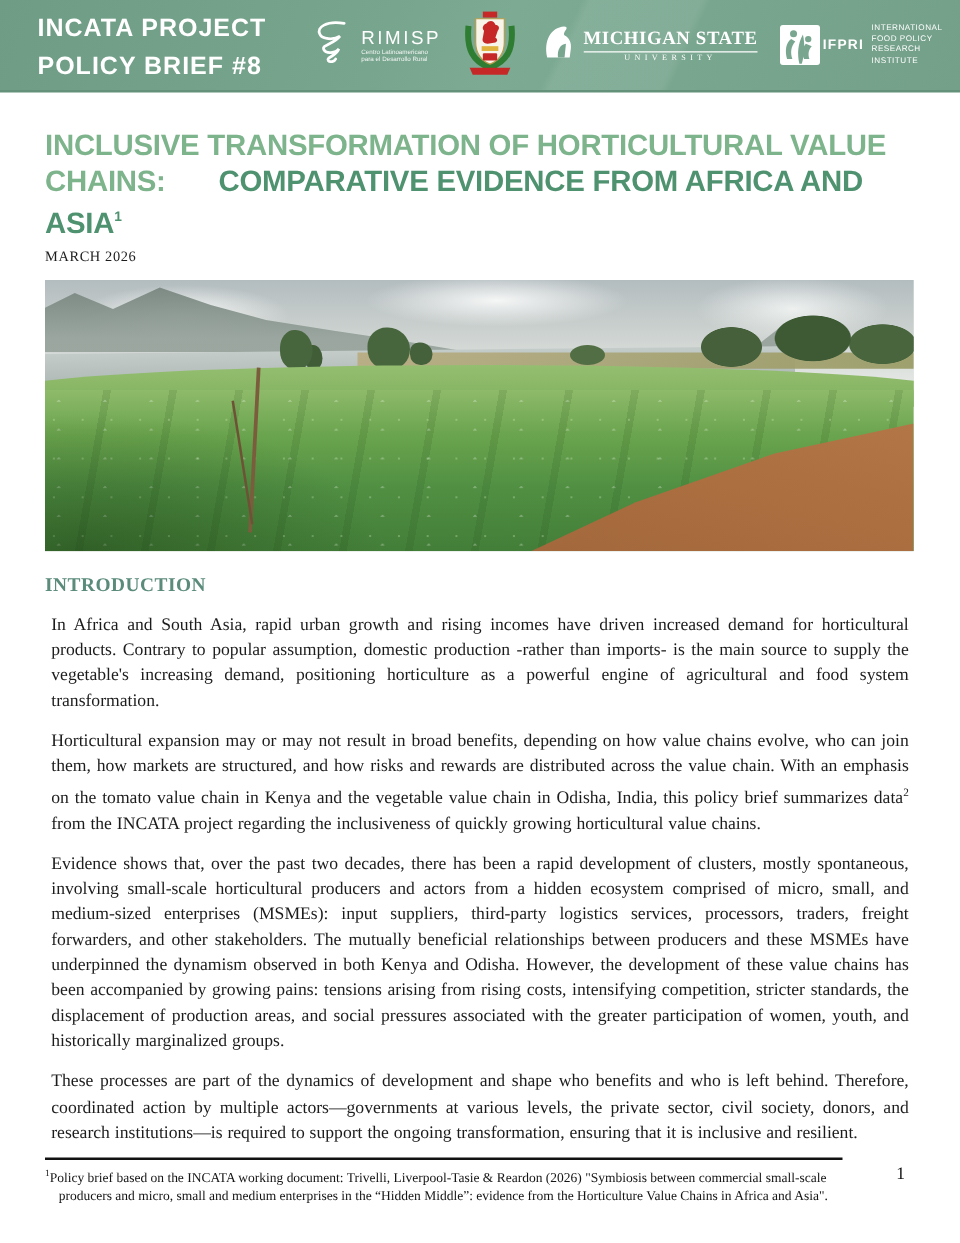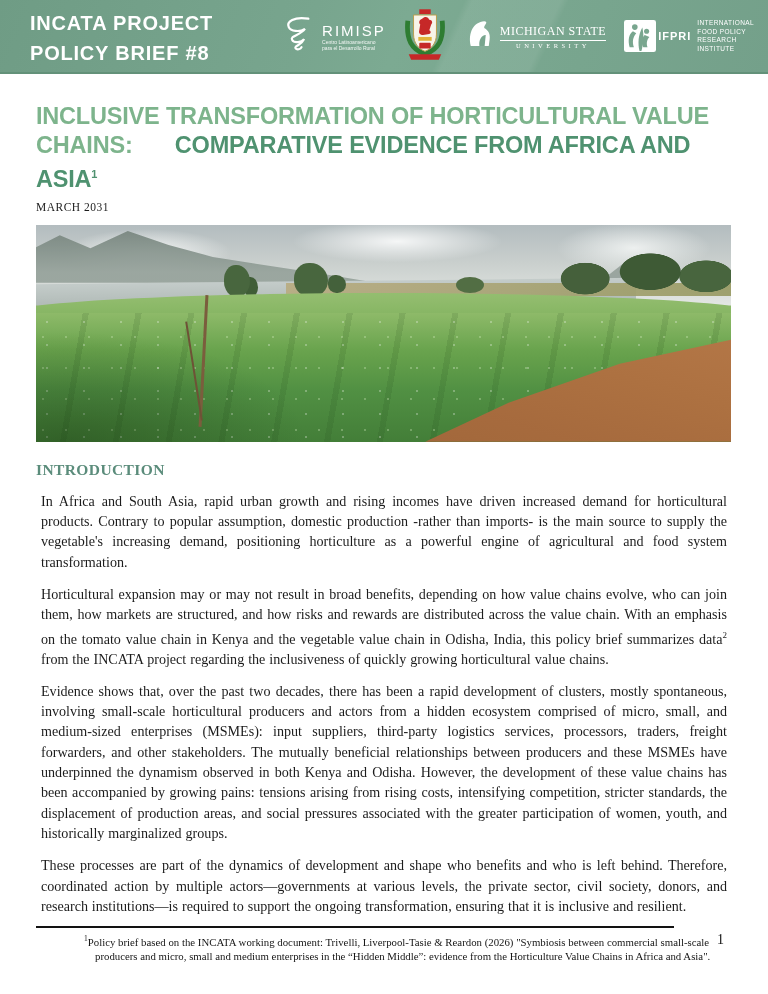--- a/index.html
+++ b/index.html
@@ -27,21 +27,21 @@
     font-size:20px; line-height:30px; letter-spacing:.8px;
   }
   .logos {
     position:absolute; right:14px; top:0; height:100%;
     display:flex; gap:18px; z-index:2;
   }
   .logo { display:flex; align-items:center; gap:6px; color:#fff; }
   .rimisp-text .big { font-family:"Liberation Sans",sans-serif; font-size:15px; letter-spacing:2px; font-weight:400; }
   .rimisp-text .sub { font-family:"Liberation Sans",sans-serif; font-size:5px; line-height:6px; opacity:.9; }
   .msu-text { font-family:"Liberation Serif",serif; text-align:center; }
-  .msu-text .big { font-size:12px; font-weight:normal; letter-spacing:.5px; border-bottom:1px solid #fff; padding-bottom:1px; }
+  .msu-text .big { font-size:15px; font-weight:bold; letter-spacing:.5px; border-bottom:1px solid #fff; padding-bottom:1px; }
   .msu-text .sub { font-size:6.5px; letter-spacing:3.5px; margin-top:1px; }
   .ifpri-left { display:flex; align-items:center; gap:2px; }
   .ifpri-left .acr { font-family:"Liberation Sans",sans-serif; font-weight:bold; font-size:11px; letter-spacing:1px; }
   .ifpri-lines { font-family:"Liberation Sans",sans-serif; font-size:6.5px; line-height:8.5px; letter-spacing:.4px; }
 
   
   .title {
     margin:28px 36px 0; width:700px;
     font-family:"Liberation Sans", sans-serif; font-weight:800;
     font-size:23.5px; line-height:29px; letter-spacing:-0.2px;
@@ -143,21 +143,21 @@
     margin:12px 41px 0; text-align:justify;
     font-size:14.1px; line-height:20.3px; word-spacing:.4px;
   }
   .body p sup { font-size:9px; }
 
   
   .footer { position:absolute; left:36px; right:36px; top:926px; }
   .rule { width:638px; border-top:2px solid #121212; }
   .footnote {
     margin-top:4px; width:642px; font-size:10.8px; line-height:14.6px;
-    padding-left:11px; text-indent:-11px; color:#151515;margin-left:48px;
+    padding-left:11px; text-indent:-11px; color:#151515;
   }
   .footnote sup { font-size:7.5px; }
   .pagenum { position:absolute; right:8px; top:6px; font-size:14px; color:#111; }
 </style>
 </head>
 <body>
 
 <div class="page">
 
   <header class="band">
@@ -226,21 +226,21 @@
           <div>RESEARCH</div>
           <div>INSTITUTE</div>
         </span>
       </div>
 
     </div>
   </header>
 
   <main>
     <h1 class="title"><span class="t-light">INCLUSIVE TRANSFORMATION OF HORTICULTURAL VALUE CHAINS: </span><span class="t-dark">COMPARATIVE EVIDENCE FROM AFRICA AND ASIA</span><sup>1</sup></h1>
-    <div class="date">MARCH 2031</div>
+    <div class="date">MARCH 2026</div>
 
     <figure class="photo">
       <div class="sky"></div>
       <div class="mountains"></div>
       <div class="far-peak"></div>
       <div class="water"></div>
       <div class="shore"></div>
       <div class="tree t1"></div>
       <div class="tree t2"></div>
       <div class="tree-strip"></div>

